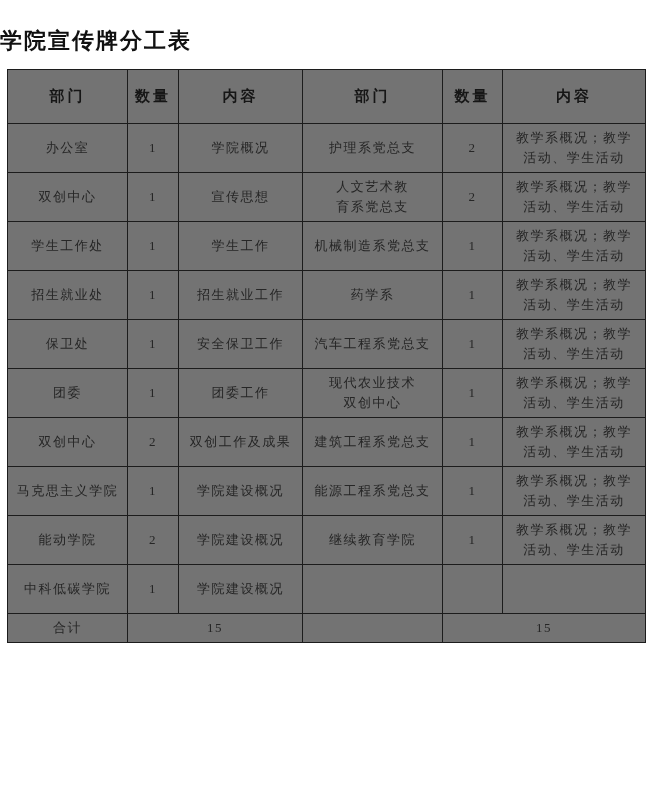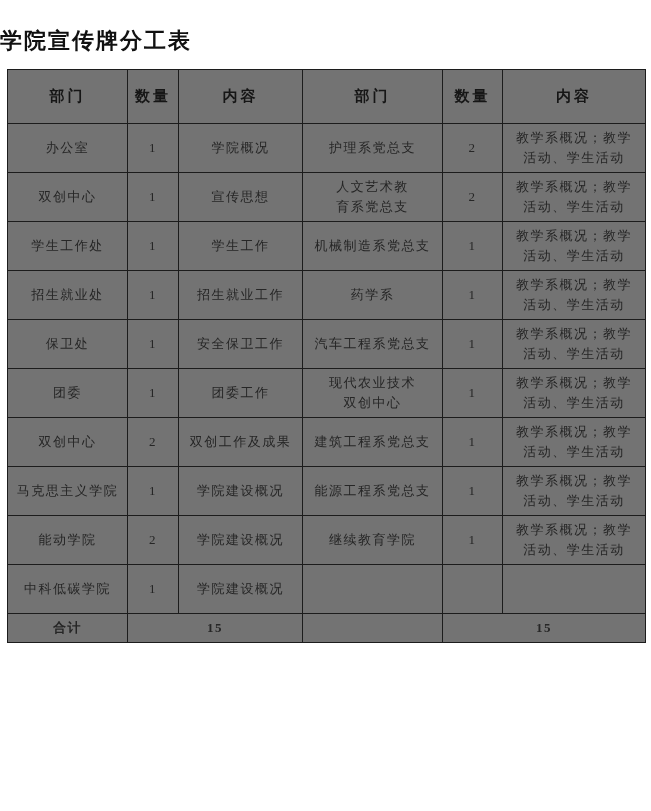--- a/index.html
+++ b/index.html
@@ -58,21 +58,20 @@
     letter-spacing: 1.5px;
     line-height: 1.55;
     white-space: pre-line;
     color: #262626;
   }
   table.work-table tfoot tr { height: 29px; }
   table.work-table tfoot td {
     font-size: 13px;
     letter-spacing: 1.5px;
     color: #262626;
-    font-weight: bold;
   }
 </style>
 </head>
 <body>
 
 <h1 class="page-title">学院宣传牌分工表</h1>
 
 <table class="work-table">
   <colgroup>
     <col class="c-dept1">

